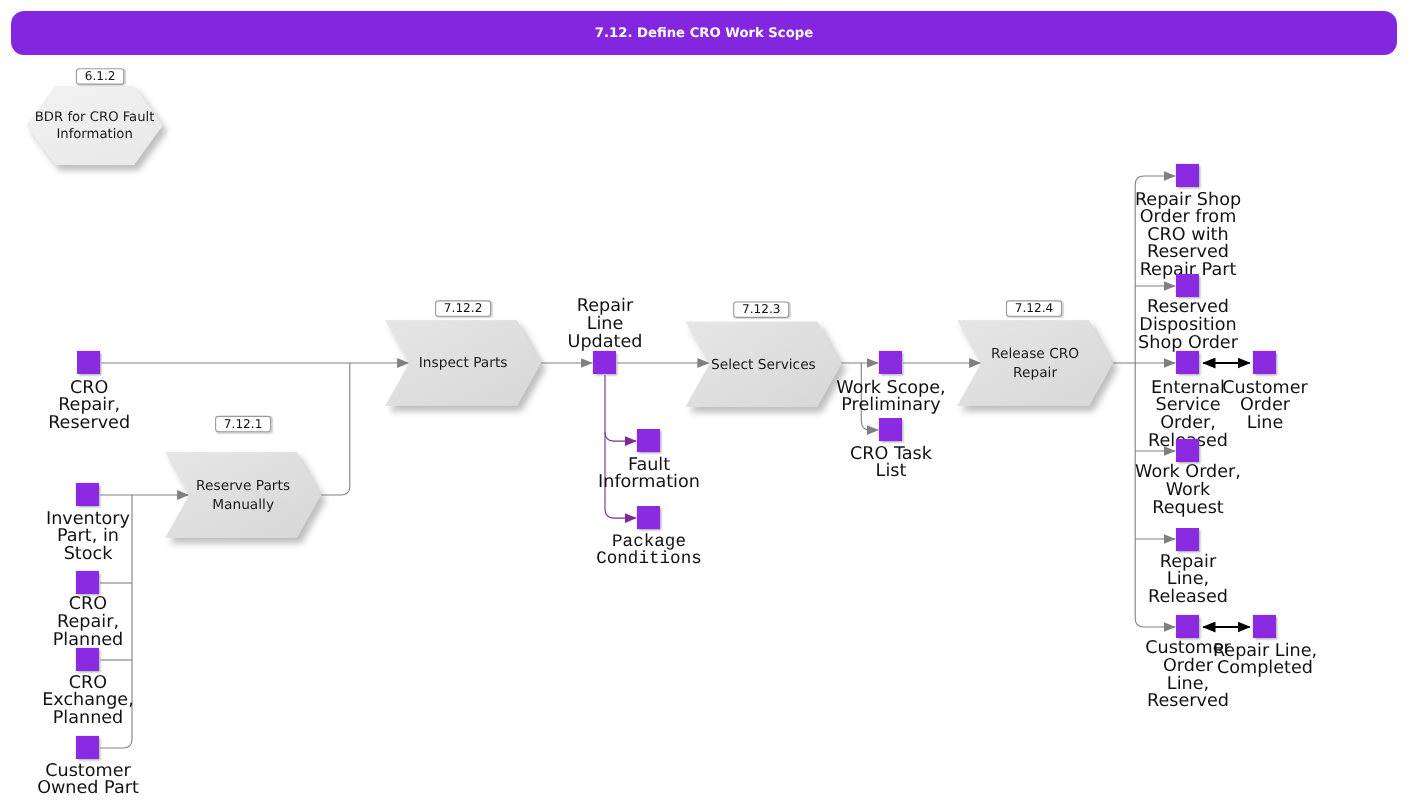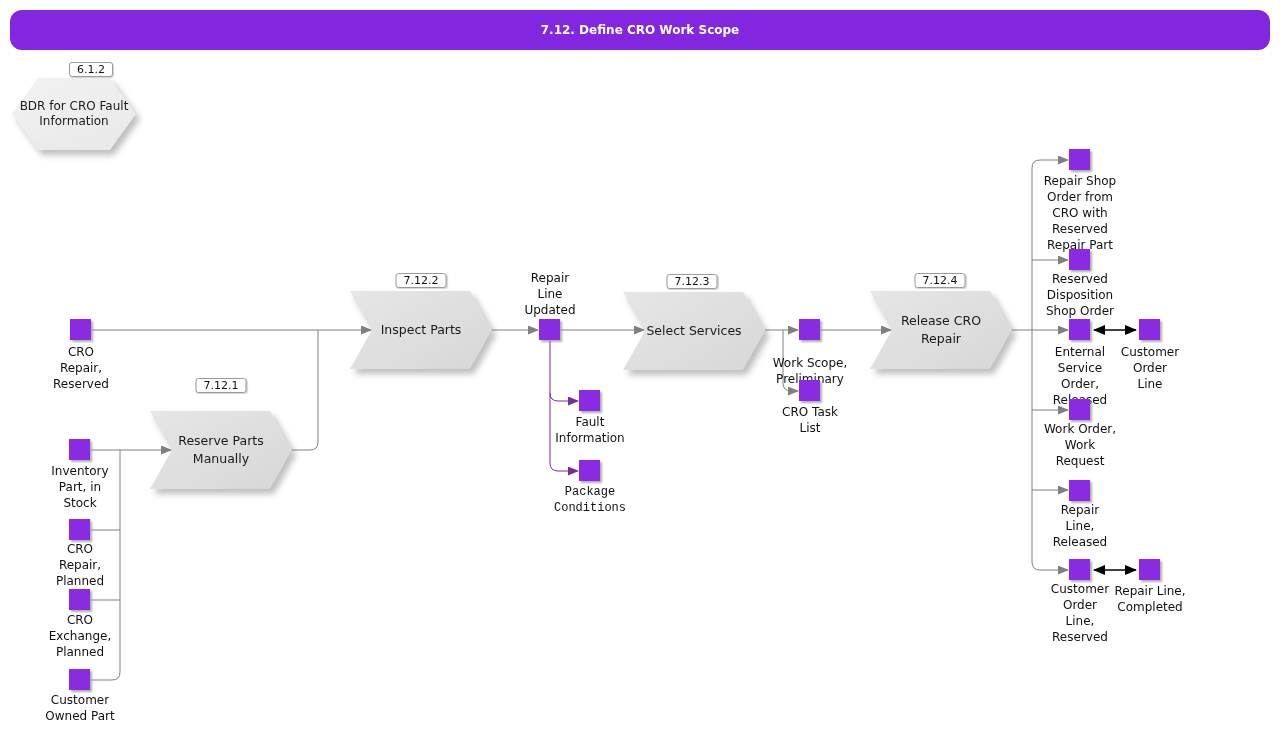--- a/index.html
+++ b/index.html
@@ -6,32 +6,32 @@
   .stage{position:relative;width:1280px;height:730px;background:#fff;overflow:hidden;
          font-family:"DejaVu Sans", sans-serif;}
   .titlebar{position:absolute;left:10px;top:10px;width:1260px;height:40px;background:#8226e0;
             color:#fff;font-size:12px;font-weight:bold;text-align:center;line-height:40px;border-radius:12px;}
   svg.connectors{position:absolute;left:0;top:0;pointer-events:none;}
   .chev-wrap{position:absolute;filter:drop-shadow(4px 5px 3px rgba(110,110,110,0.45));}
   .chev{width:142px;height:78px;background:linear-gradient(150deg,#e6e6e6,#d7d7d7);
         clip-path:polygon(0 0, calc(100% - 22px) 0, 100% 50%, calc(100% - 22px) 100%, 0 100%, 22px 50%);
         display:flex;align-items:center;justify-content:center;text-align:center;
         font-size:12.5px;line-height:18px;color:#1a1a1a;white-space:pre-line;}
-  .hex-wrap{position:absolute;left:12px;top:78px;filter:drop-shadow(4px 5px 3px rgba(110,110,110,0.45));}
+  .hex-wrap{position:absolute;left:24px;top:78px;filter:drop-shadow(4px 5px 3px rgba(110,110,110,0.45));}
   .hex{width:120px;height:72px;background:linear-gradient(160deg,#f2f2f2,#e8e8e8);
        clip-path:polygon(21% 0, 79% 0, 100% 50%, 79% 100%, 21% 100%, 0 50%);
        display:flex;align-items:center;justify-content:center;text-align:center;
        font-size:12px;line-height:15px;color:#1a1a1a;white-space:pre-line;padding:0 2px;}
   .badge{position:absolute;transform:translateX(-50%);background:#fff;border:1px solid #9a9a9a;
          border-radius:3px;font-size:11px;line-height:13px;color:#111;padding:0 7px;z-index:4;
          box-shadow:1px 1px 1px rgba(150,150,150,0.4);}
   .icon{position:absolute;width:21px;height:21px;background:#8a2be2;z-index:3;
         box-shadow:2px 2px 2px rgba(140,140,140,0.7);}
   .lbl{position:absolute;width:100px;text-align:center;white-space:pre-line;
-       font-size:12px;line-height:16px;color:#111;z-index:2;}
+       font-size:16px;line-height:16px;color:#111;z-index:2;}
   .w110{width:110px;}
 </style>
 </head>
 <body>
 
 <div class="stage">
 
   <div class="titlebar">7.12. Define CRO Work Scope</div>
 
   <svg class="connectors" width="1280" height="730">
@@ -137,21 +137,21 @@
 
   <div class="icon" style="left:579px;top:390px;"></div>
   <div class="lbl" style="left:540px;top:414px;">Fault
 Information</div>
 
   <div class="icon" style="left:579px;top:460px;"></div>
   <div class="lbl" style="left:540px;top:484px;font-family:Liberation Mono, monospace;">Package
 Conditions</div>
 
   <div class="icon" style="left:799px;top:319px;"></div>
-  <div class="lbl w110" style="left:755px;top:344px;margin-top:11px;">Work Scope,
+  <div class="lbl w110" style="left:755px;top:344px;">Work Scope,
 Preliminary</div>
 
   <div class="icon" style="left:799px;top:380px;"></div>
   <div class="lbl" style="left:760px;top:404px;">CRO Task
 List</div>
 
   <div class="icon" style="left:1069px;top:149px;"></div>
   <div class="lbl" style="left:1030px;top:173px;">Repair Shop
 Order from
 CRO with

